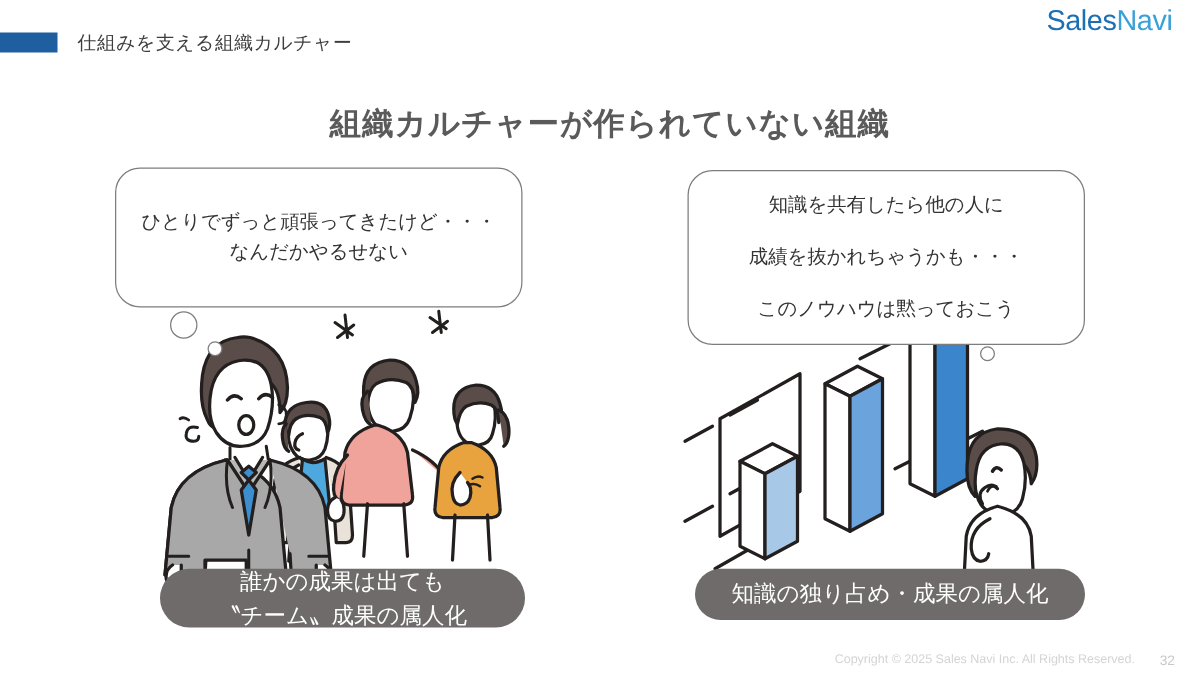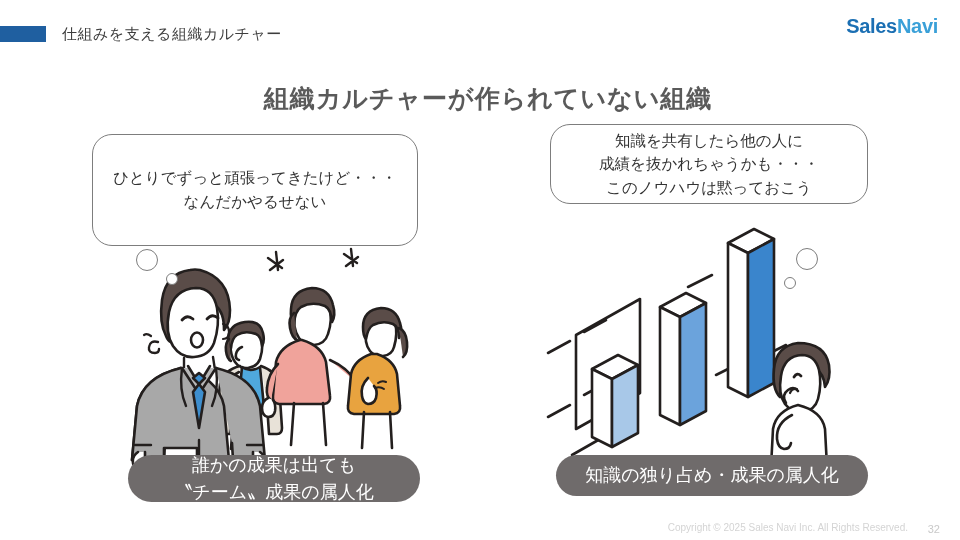--- a/index.html
+++ b/index.html
@@ -18,22 +18,22 @@
   #header-accent {
     position:absolute; left:0; top:26px; width:46px; height:16px;
     background:#1f5fa0;
   }
   #header-title {
     position:absolute; left:62px; top:25px;
     font-size:15px; color:#3d3d3d; letter-spacing:.5px;
     white-space:nowrap;
   }
   #brand-logo {
-    position:absolute; right:22px; top:15px;
-    font-size:20px; font-weight:bold; letter-spacing:-.3px;
+    position:absolute; right:22px; top:3px;
+    font-size:23px; font-weight:normal; letter-spacing:-.3px;
     white-space:nowrap;
   }
   #brand-logo .b1 { color:#1b6fb3; }
   #brand-logo .b2 { color:#3aa0d8; }
 
   
   #page-title {
     position:absolute; left:0; top:82px; width:960px;
     text-align:center; font-size:25px; font-weight:bold;
     color:#5a5a5a; letter-spacing:1px;padding-left:16px;
@@ -44,21 +44,21 @@
     position:absolute;
     border:1.6px solid #7d7d7d;
     border-radius:20px;
     background:#fff;
     display:flex; flex-direction:column;
     align-items:center; justify-content:center;
     color:#333; font-size:15.5px; line-height:1.52;
     z-index:6;
   }
   #bubble-left  { left:92px;  top:134px; width:326px; height:112px; }
-  #bubble-right { left:550px; top:124px; width:318px; height:80px; }
+  #bubble-right { left:550px; top:136px; width:318px; height:140px;gap:18px; }
   .bubble-line { white-space:nowrap; }
 
   
   .think-dot {
     position:absolute; border:1.6px solid #7d7d7d;
     border-radius:50%; background:#fff; z-index:5;
   }
   #think-l-big   { left:136px; top:249px; width:22px; height:22px; }
   #think-l-small { left:166px; top:273px; width:12px; height:12px; }
   #think-r-big   { left:796px; top:248px; width:22px; height:22px; }

